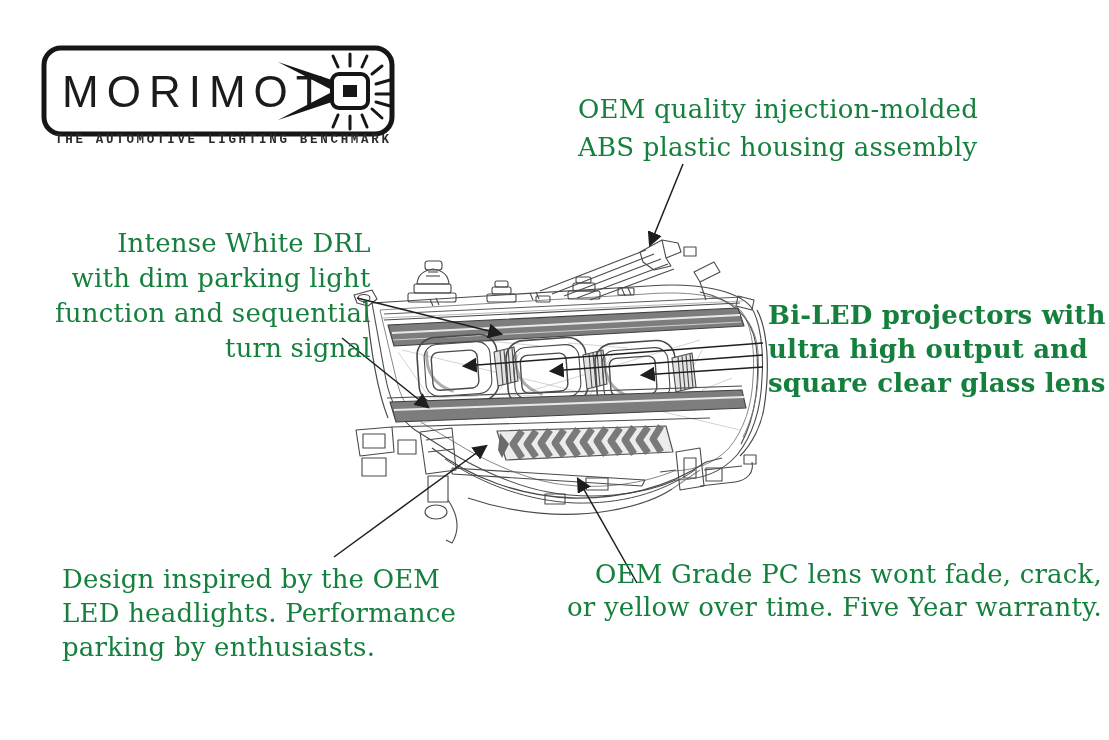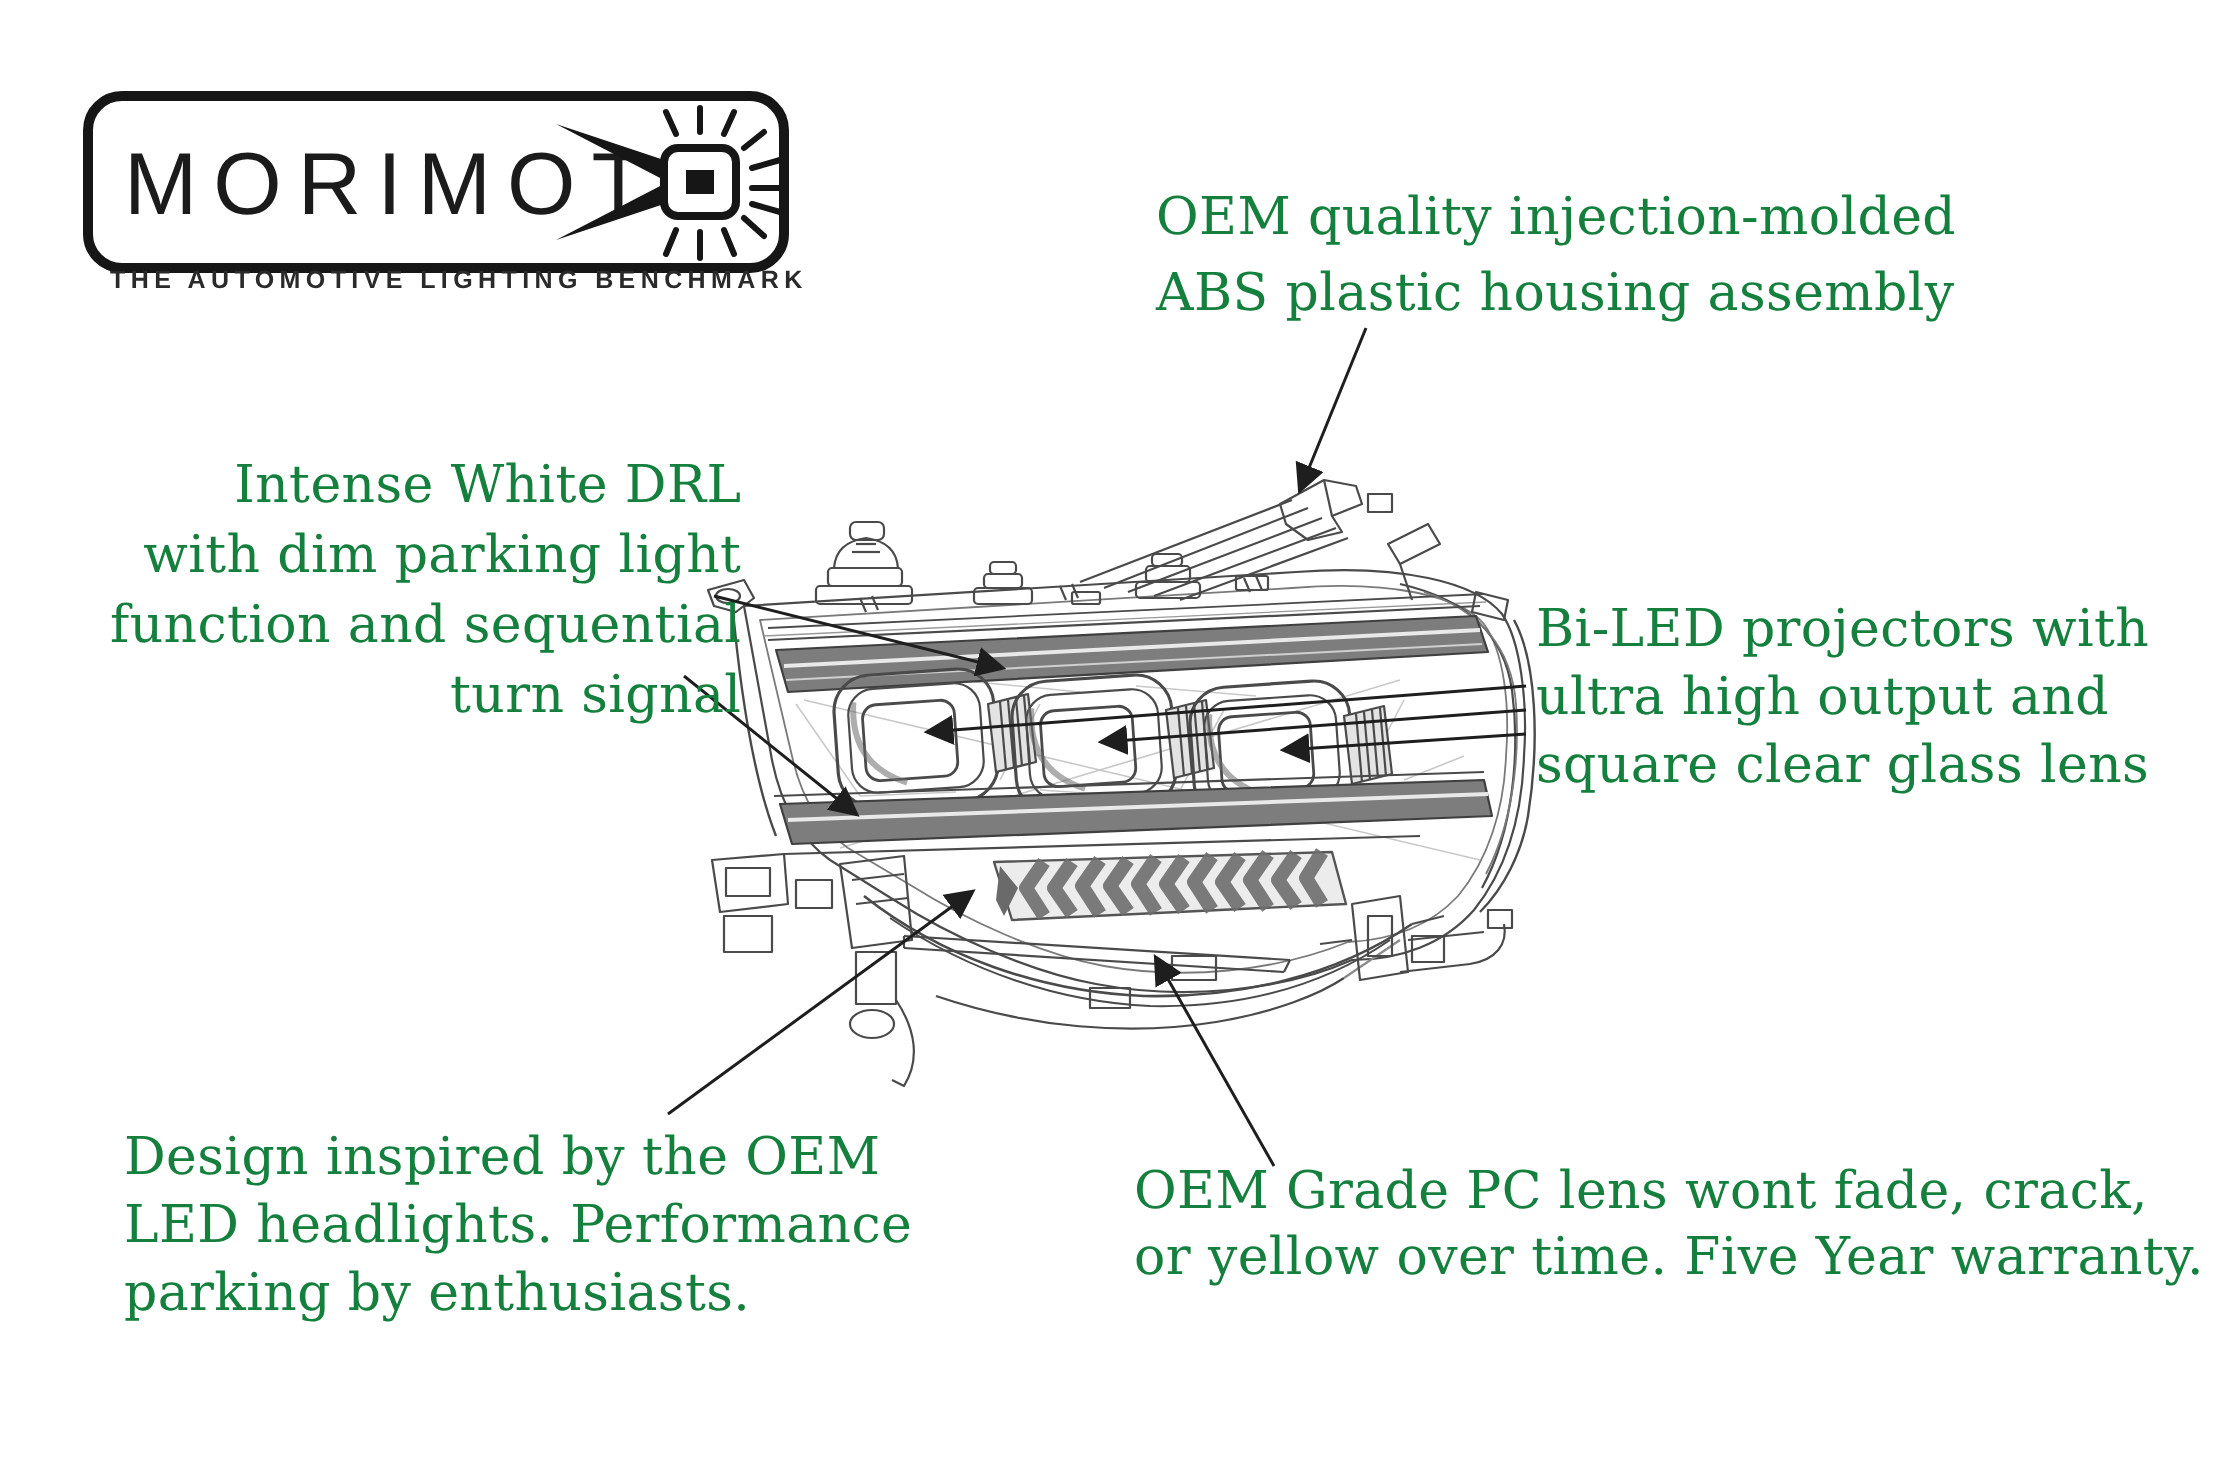--- a/index.html
+++ b/index.html
@@ -4,27 +4,27 @@
 <style>
   html,body{margin:0;padding:0;background:#ffffff;}
   .page{
     position:relative;width:1109px;height:740px;background:#ffffff;overflow:hidden;
     font-family:"DejaVu Serif",serif;color:#2d2d2d;border-radius:13px;
   }
   .art{position:absolute;left:0;top:0;width:1109px;height:740px;}
   .callout{position:absolute;font-size:26px;line-height:35px;letter-spacing:.2px;white-space:nowrap;color:#15803d;}
   #c-housing{left:578px;top:90px;line-height:38px;}
   #c-drl{left:55px;top:226px;text-align:right;}
-  #c-projectors{left:768px;top:298px;line-height:34px;}
+  #c-projectors{left:768px;top:298px;line-height:34px;font-weight:bold;}
   #c-design{left:62px;top:562px;line-height:34px;}
-  #c-lens{left:567px;top:580px;line-height:33px;}
+  #c-lens{left:567px;top:558px;line-height:33px;text-align:right;}
   .logo{position:absolute;left:40px;top:44px;width:360px;}
   .tagline{
     position:absolute;left:55px;top:133px;white-space:nowrap;
-    font-family:Liberation Sans, sans-serif;font-weight:bold;
+    font-family:Liberation Mono, monospace;font-weight:bold;
     font-size:12.5px;letter-spacing:2.7px;color:#2a2a2a;
   }
 </style>
 </head>
 <body>
 
 <div class="page">
 
   <div class="logo">
     <svg width="360" height="96" viewBox="0 0 360 96">

